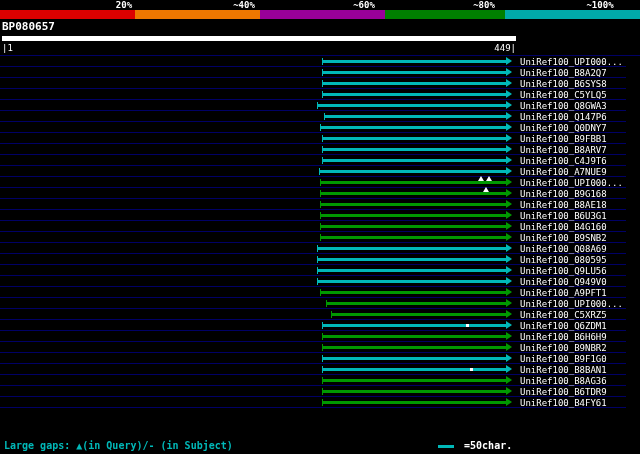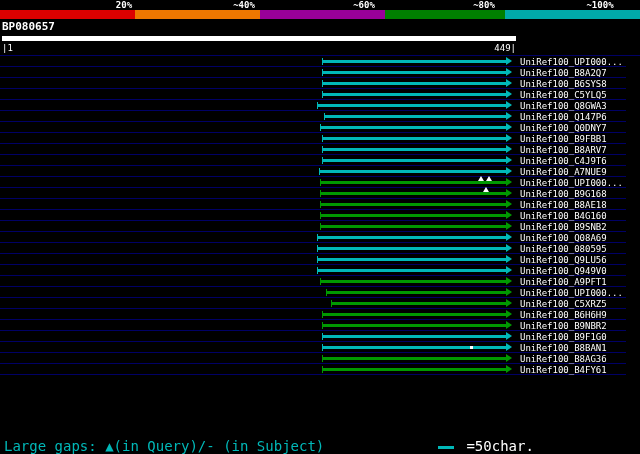--- a/index.html
+++ b/index.html
@@ -41,21 +41,21 @@
     border-left:3px solid transparent; border-right:3px solid transparent;
     border-bottom:5px solid #fff;
   }
   .marker-dash { position:absolute; top:0; width:3px; height:3px; background:#fff; }
   .hit-label {
     position:absolute; left:520px; top:1px;
     color:#fff; font-size:9px; line-height:10px; white-space:nowrap;
   }
 
   
-  #footer { position:absolute; top:439px; left:0; width:640px; height:14px; font-size:14px; line-height:12px; }
+  #footer { position:absolute; top:439px; left:0; width:640px; height:14px; font-size:10px; line-height:12px;font-weight:bold; }
   #gaps-legend { position:absolute; left:4px; top:1px; color:#00b8b8; }
   #scale-legend-group { position:absolute; left:438px; top:1px; }
   #scale-legend-line { display:inline-block; width:16px; height:3px; background:#00b8b8; vertical-align:middle; margin-right:4px; }
   #scale-legend-text { color:#fff; }
 </style>
 </head>
 <body>
 
 <div id="screen">
 
@@ -182,20 +182,27 @@
       <span class="start-tick" style="background: rgb(0, 153, 0);"></span>
       <span class="bar-arrow" style="border-left-color: rgb(0, 153, 0);"></span>
     </div>
     <span class="hit-label">UniRef100_B8AE18</span>
   </div>
       <div class="hit-row">
     <div class="hit-bar" style="left: 320px; width: 186px; background: rgb(0, 153, 0);">
       <span class="start-tick" style="background: rgb(0, 153, 0);"></span>
       <span class="bar-arrow" style="border-left-color: rgb(0, 153, 0);"></span>
     </div>
+    <span class="hit-label">UniRef100_B6U3G1</span>
+  </div>
+      <div class="hit-row">
+    <div class="hit-bar" style="left: 320px; width: 186px; background: rgb(0, 153, 0);">
+      <span class="start-tick" style="background: rgb(0, 153, 0);"></span>
+      <span class="bar-arrow" style="border-left-color: rgb(0, 153, 0);"></span>
+    </div>
     <span class="hit-label">UniRef100_B4G160</span>
   </div>
       <div class="hit-row">
     <div class="hit-bar" style="left: 320px; width: 186px; background: rgb(0, 153, 0);">
       <span class="start-tick" style="background: rgb(0, 153, 0);"></span>
       <span class="bar-arrow" style="border-left-color: rgb(0, 153, 0);"></span>
     </div>
     <span class="hit-label">UniRef100_B9SNB2</span>
   </div>
       <div class="hit-row">
@@ -239,20 +246,28 @@
       <span class="bar-arrow" style="border-left-color: rgb(0, 153, 0);"></span>
     </div>
     <span class="hit-label">UniRef100_UPI000...</span>
   </div>
       <div class="hit-row">
     <div class="hit-bar" style="left: 331px; width: 175px; background: rgb(0, 153, 0);">
       <span class="start-tick" style="background: rgb(0, 153, 0);"></span>
       <span class="bar-arrow" style="border-left-color: rgb(0, 153, 0);"></span>
     </div>
     <span class="hit-label">UniRef100_C5XRZ5</span>
+  </div>
+      <div class="hit-row">
+    <div class="hit-bar" style="left: 322px; width: 184px; background: rgb(0, 184, 184);">
+      <span class="start-tick" style="background: rgb(0, 184, 184);"></span>
+      <span class="bar-arrow" style="border-left-color: rgb(0, 184, 184);"></span>
+    <span class="marker-dash" style="left: 144px;"></span>
+        </div>
+    <span class="hit-label">UniRef100_Q6ZDM1</span>
   </div>
       <div class="hit-row">
     <div class="hit-bar" style="left: 322px; width: 184px; background: rgb(0, 153, 0);">
       <span class="start-tick" style="background: rgb(0, 153, 0);"></span>
       <span class="bar-arrow" style="border-left-color: rgb(0, 153, 0);"></span>
     </div>
     <span class="hit-label">UniRef100_B6H6H9</span>
   </div>
       <div class="hit-row">
     <div class="hit-bar" style="left: 322px; width: 184px; background: rgb(0, 153, 0);">
@@ -275,20 +290,27 @@
     <span class="marker-dash" style="left: 148px;"></span>
         </div>
     <span class="hit-label">UniRef100_B8BAN1</span>
   </div>
       <div class="hit-row">
     <div class="hit-bar" style="left: 322px; width: 184px; background: rgb(0, 153, 0);">
       <span class="start-tick" style="background: rgb(0, 153, 0);"></span>
       <span class="bar-arrow" style="border-left-color: rgb(0, 153, 0);"></span>
     </div>
     <span class="hit-label">UniRef100_B8AG36</span>
+  </div>
+      <div class="hit-row">
+    <div class="hit-bar" style="left: 322px; width: 184px; background: rgb(0, 153, 0);">
+      <span class="start-tick" style="background: rgb(0, 153, 0);"></span>
+      <span class="bar-arrow" style="border-left-color: rgb(0, 153, 0);"></span>
+    </div>
+    <span class="hit-label">UniRef100_B6TDR9</span>
   </div>
       <div class="hit-row">
     <div class="hit-bar" style="left: 322px; width: 184px; background: rgb(0, 153, 0);">
       <span class="start-tick" style="background: rgb(0, 153, 0);"></span>
       <span class="bar-arrow" style="border-left-color: rgb(0, 153, 0);"></span>
     </div>
     <span class="hit-label">UniRef100_B4FY61</span>
   </div>
     </div>
 

